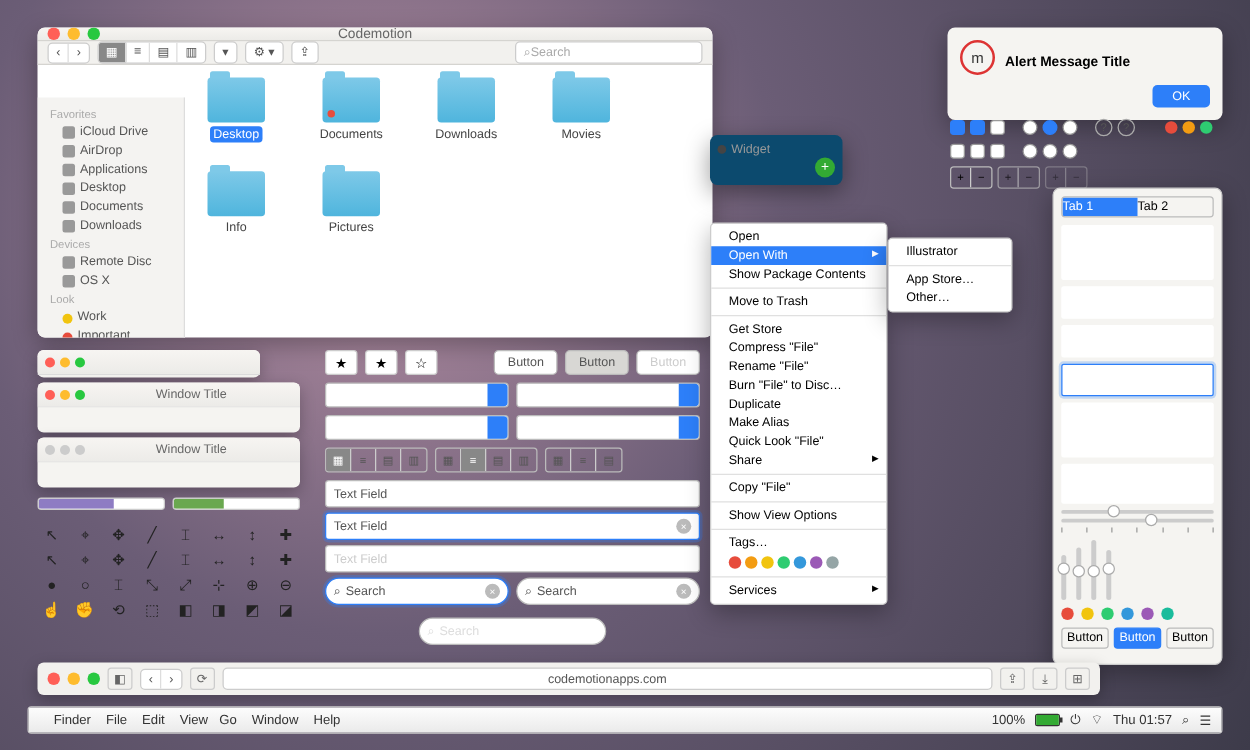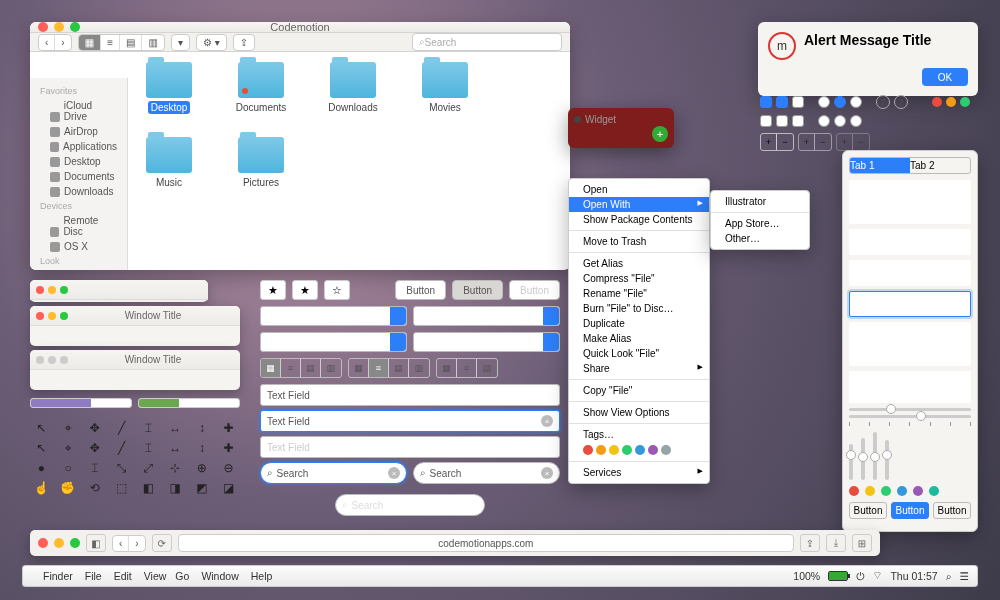--- a/index.html
+++ b/index.html
@@ -13,37 +13,37 @@
   .dot { width:10px; height:10px; border-radius:50%; }
   .red{background:#ff5f57;} .yellow{background:#febc2e;} .green{background:#28c840;}
   .title-center{position:absolute; left:50%; transform:translateX(-50%); font-size:11px;}
   .toolbar { height:30px; background:#f2f1ee; border-bottom:1px solid #d5d4d0; display:flex; align-items:center; padding:0 8px; gap:6px;}
   .btn-grp{display:flex; background:#fff; border:1px solid #ccc; border-radius:4px; overflow:hidden;}
   .btn-grp>div{padding:2px 6px; font-size:10px; color:#555; border-right:1px solid #ddd;}
   .btn-grp>div:last-child{border-right:none;}
   .btn-grp .active{background:#888; color:#fff;}
   .search-field{flex:1; max-width:150px; margin-left:auto; height:18px; border:1px solid #ccc; border-radius:4px; background:#fff; display:flex; align-items:center; padding:0 6px; font-size:10px; color:#aaa;}
   .finder-body{flex:1; display:flex;}
-  .sidebar{width:98px; background:#f4f3f1; border-right:1px solid #ddd; padding:6px 0; font-size:10px; color:#555; overflow:hidden;margin-top:26px;}
+  .sidebar{width:118px; background:#f4f3f1; border-right:1px solid #ddd; padding:6px 0; font-size:10px; color:#555; overflow:hidden;margin-top:26px;}
   .sb-hdr{color:#aaa; padding:2px 10px; font-size:9px;}
   .sb-item{padding:2px 10px 2px 20px; display:flex; align-items:flex-end; gap:4px;}
   .sb-ico{width:10px; height:10px; background:#999; border-radius:2px;}
   .tag-dot{width:8px;height:8px;border-radius:50%;}
   .folders{flex:1; padding:10px; display:flex; flex-wrap:wrap; align-content:flex-start; gap:24px 30px;}
   .folder{width:62px; text-align:center; font-size:10px; color:#444;}
   .folder-ico{width:46px; height:36px; margin:0 auto 4px; background:linear-gradient(#7ec9e8,#4fb5dd); border-radius:3px; position:relative;}
   .folder-ico::before{content:""; position:absolute; top:-5px; left:2px; width:16px; height:6px; background:#7ec9e8; border-radius:2px 2px 0 0;}
   .folder.sel .folder-lbl{background:#2d7ff9; color:#fff; border-radius:3px; padding:1px 3px;}
   .docs-dot{position:absolute; bottom:4px; left:4px; width:6px; height:6px; background:#e74c3c; border-radius:50%;}
 
   
   .alert{position:absolute; right:22px; top:22px; width:220px; background:#f5f4f1; border-radius:6px; box-shadow:0 6px 20px rgba(0,0,0,.3); padding:10px; font-size:10px;}
   .alert-hdr{display:flex; gap:8px;}
   .alert-ico{width:28px;height:28px;border:2px solid #d33; border-radius:50%; display:flex;align-items:center;justify-content:center; color:#333;font-size:12px;}
-  .alert-title{font-weight:600; font-size:14px;}
+  .alert-title{font-weight:600; font-size:11px;margin-top:12px;}
   .alert-desc{font-size:9px; color:#666; margin-top:2px;}
   .alert-btn{margin-top:8px; margin-left:auto; width:46px; height:18px; background:#2d7ff9; color:#fff; border-radius:4px; font-size:10px; display:flex;align-items:center;justify-content:center;}
 
   
   .miniwin{position:absolute; background:#f5f4f1; border-radius:5px; box-shadow:0 4px 12px rgba(0,0,0,.25);}
   .miniwin .bar{height:20px; background:linear-gradient(#f7f5f2,#ecebe8); border-bottom:1px solid #ddd; border-radius:5px 5px 0 0; display:flex; align-items:center; padding:0 6px; gap:4px; font-size:10px; color:#666;}
   .miniwin .bar .dot{width:8px;height:8px;}
   .mw1{left:30px; top:280px; width:178px; height:22px;}
   .mw2{left:30px; top:306px; width:210px; height:40px;}
   .mw3{left:30px; top:350px; width:210px; height:40px;}
@@ -82,21 +82,21 @@
   .ctx{position:absolute; left:568px; top:178px; width:142px; background:#fff; border:1px solid #ccc; border-radius:4px; box-shadow:0 6px 20px rgba(0,0,0,.3); font-size:10px; padding:3px 0;}
   .ctx-item{padding:2px 14px; position:relative;}
   .ctx-item.hi{background:#2d7ff9;color:#fff;}
   .ctx-sep{height:1px; background:#e0e0e0; margin:3px 0;}
   .arrow::after{content:"▶"; position:absolute; right:6px; font-size:7px;}
   .ctx-tags{display:flex; gap:3px; padding:3px 14px;}
   .ctx-tags>div{width:10px;height:10px;border-radius:50%;}
   .sub{position:absolute; left:710px; top:190px; width:100px; background:#fff; border:1px solid #ccc; border-radius:4px; box-shadow:0 6px 20px rgba(0,0,0,.3); font-size:10px; padding:3px 0;}
 
   
-  .widget{position:absolute; left:568px; top:108px; width:106px; height:40px; background:#7f1d1d; border-radius:6px; box-shadow:0 6px 20px rgba(0,0,0,.4); color:#999; font-size:10px; padding:6px;}
+  .widget{position:absolute; left:568px; top:108px; width:106px; height:40px; background:#0c4a6e; border-radius:6px; box-shadow:0 6px 20px rgba(0,0,0,.4); color:#999; font-size:10px; padding:6px;}
   .widget .wbar{display:flex; gap:4px; align-items:center;}
   .widget .wdot{width:7px;height:7px;border-radius:50%;background:#444;}
   .widget .add{position:absolute; right:6px; bottom:6px; width:16px;height:16px; background:#3a3; border-radius:50%; color:#fff;display:flex;align-items:center;justify-content:center;font-size:11px;}
 
   
   .cluster{position:absolute; left:760px; top:95px; width:210px; font-size:9px;}
   .cl-row{display:flex; gap:4px; align-items:center; margin-bottom:6px;}
   .chk{width:12px;height:12px;border:1px solid #999;border-radius:3px;background:#fff;}
   .chk.on{background:#2d7ff9;border-color:#2d7ff9;}
   .rdo{width:12px;height:12px;border:1px solid #999;border-radius:50%;background:#fff;}
@@ -198,21 +198,21 @@
           <div class="sb-item"><div class="tag-dot" style="background:#e74c3c"></div>Important</div>
         </div>
     </div>
     <div class="folders" id="folders">
         <div class="folder sel"><div class="folder-ico"></div><span class="folder-lbl">Desktop</span></div>
         <div class="folder "><div class="folder-ico">
             <div class="docs-dot"></div>
           </div><span class="folder-lbl">Documents</span></div>
         <div class="folder "><div class="folder-ico"></div><span class="folder-lbl">Downloads</span></div>
         <div class="folder "><div class="folder-ico"></div><span class="folder-lbl">Movies</span></div>
-        <div class="folder "><div class="folder-ico"></div><span class="folder-lbl">Music</span></div>
+        <div class="folder "><div class="folder-ico"></div><span class="folder-lbl">Info</span></div>
         <div class="folder "><div class="folder-ico"></div><span class="folder-lbl">Pictures</span></div>
       </div>
   </div>
 </div>
 
 <div class="alert">
   <div class="alert-hdr">
     <div class="alert-ico">
         <span>m</span>
       </div>
@@ -357,21 +357,21 @@
   <div class="add">+</div>
 </div>
 
 <div class="ctx" id="ctx">
     <div class="ctx-item  ">Open</div>
     <div class="ctx-item hi arrow">Open With</div>
     <div class="ctx-item  ">Show Package Contents</div>
     <div class="ctx-sep"></div>
     <div class="ctx-item  ">Move to Trash</div>
     <div class="ctx-sep"></div>
-    <div class="ctx-item  ">Get Alias</div>
+    <div class="ctx-item  ">Get Store</div>
     <div class="ctx-item  ">Compress "File"</div>
     <div class="ctx-item  ">Rename "File"</div>
     <div class="ctx-item  ">Burn "File" to Disc…</div>
     <div class="ctx-item  ">Duplicate</div>
     <div class="ctx-item  ">Make Alias</div>
     <div class="ctx-item  ">Quick Look "File"</div>
     <div class="ctx-item  arrow">Share</div>
     <div class="ctx-sep"></div>
     <div class="ctx-item  ">Copy "File"</div>
     <div class="ctx-sep"></div>

